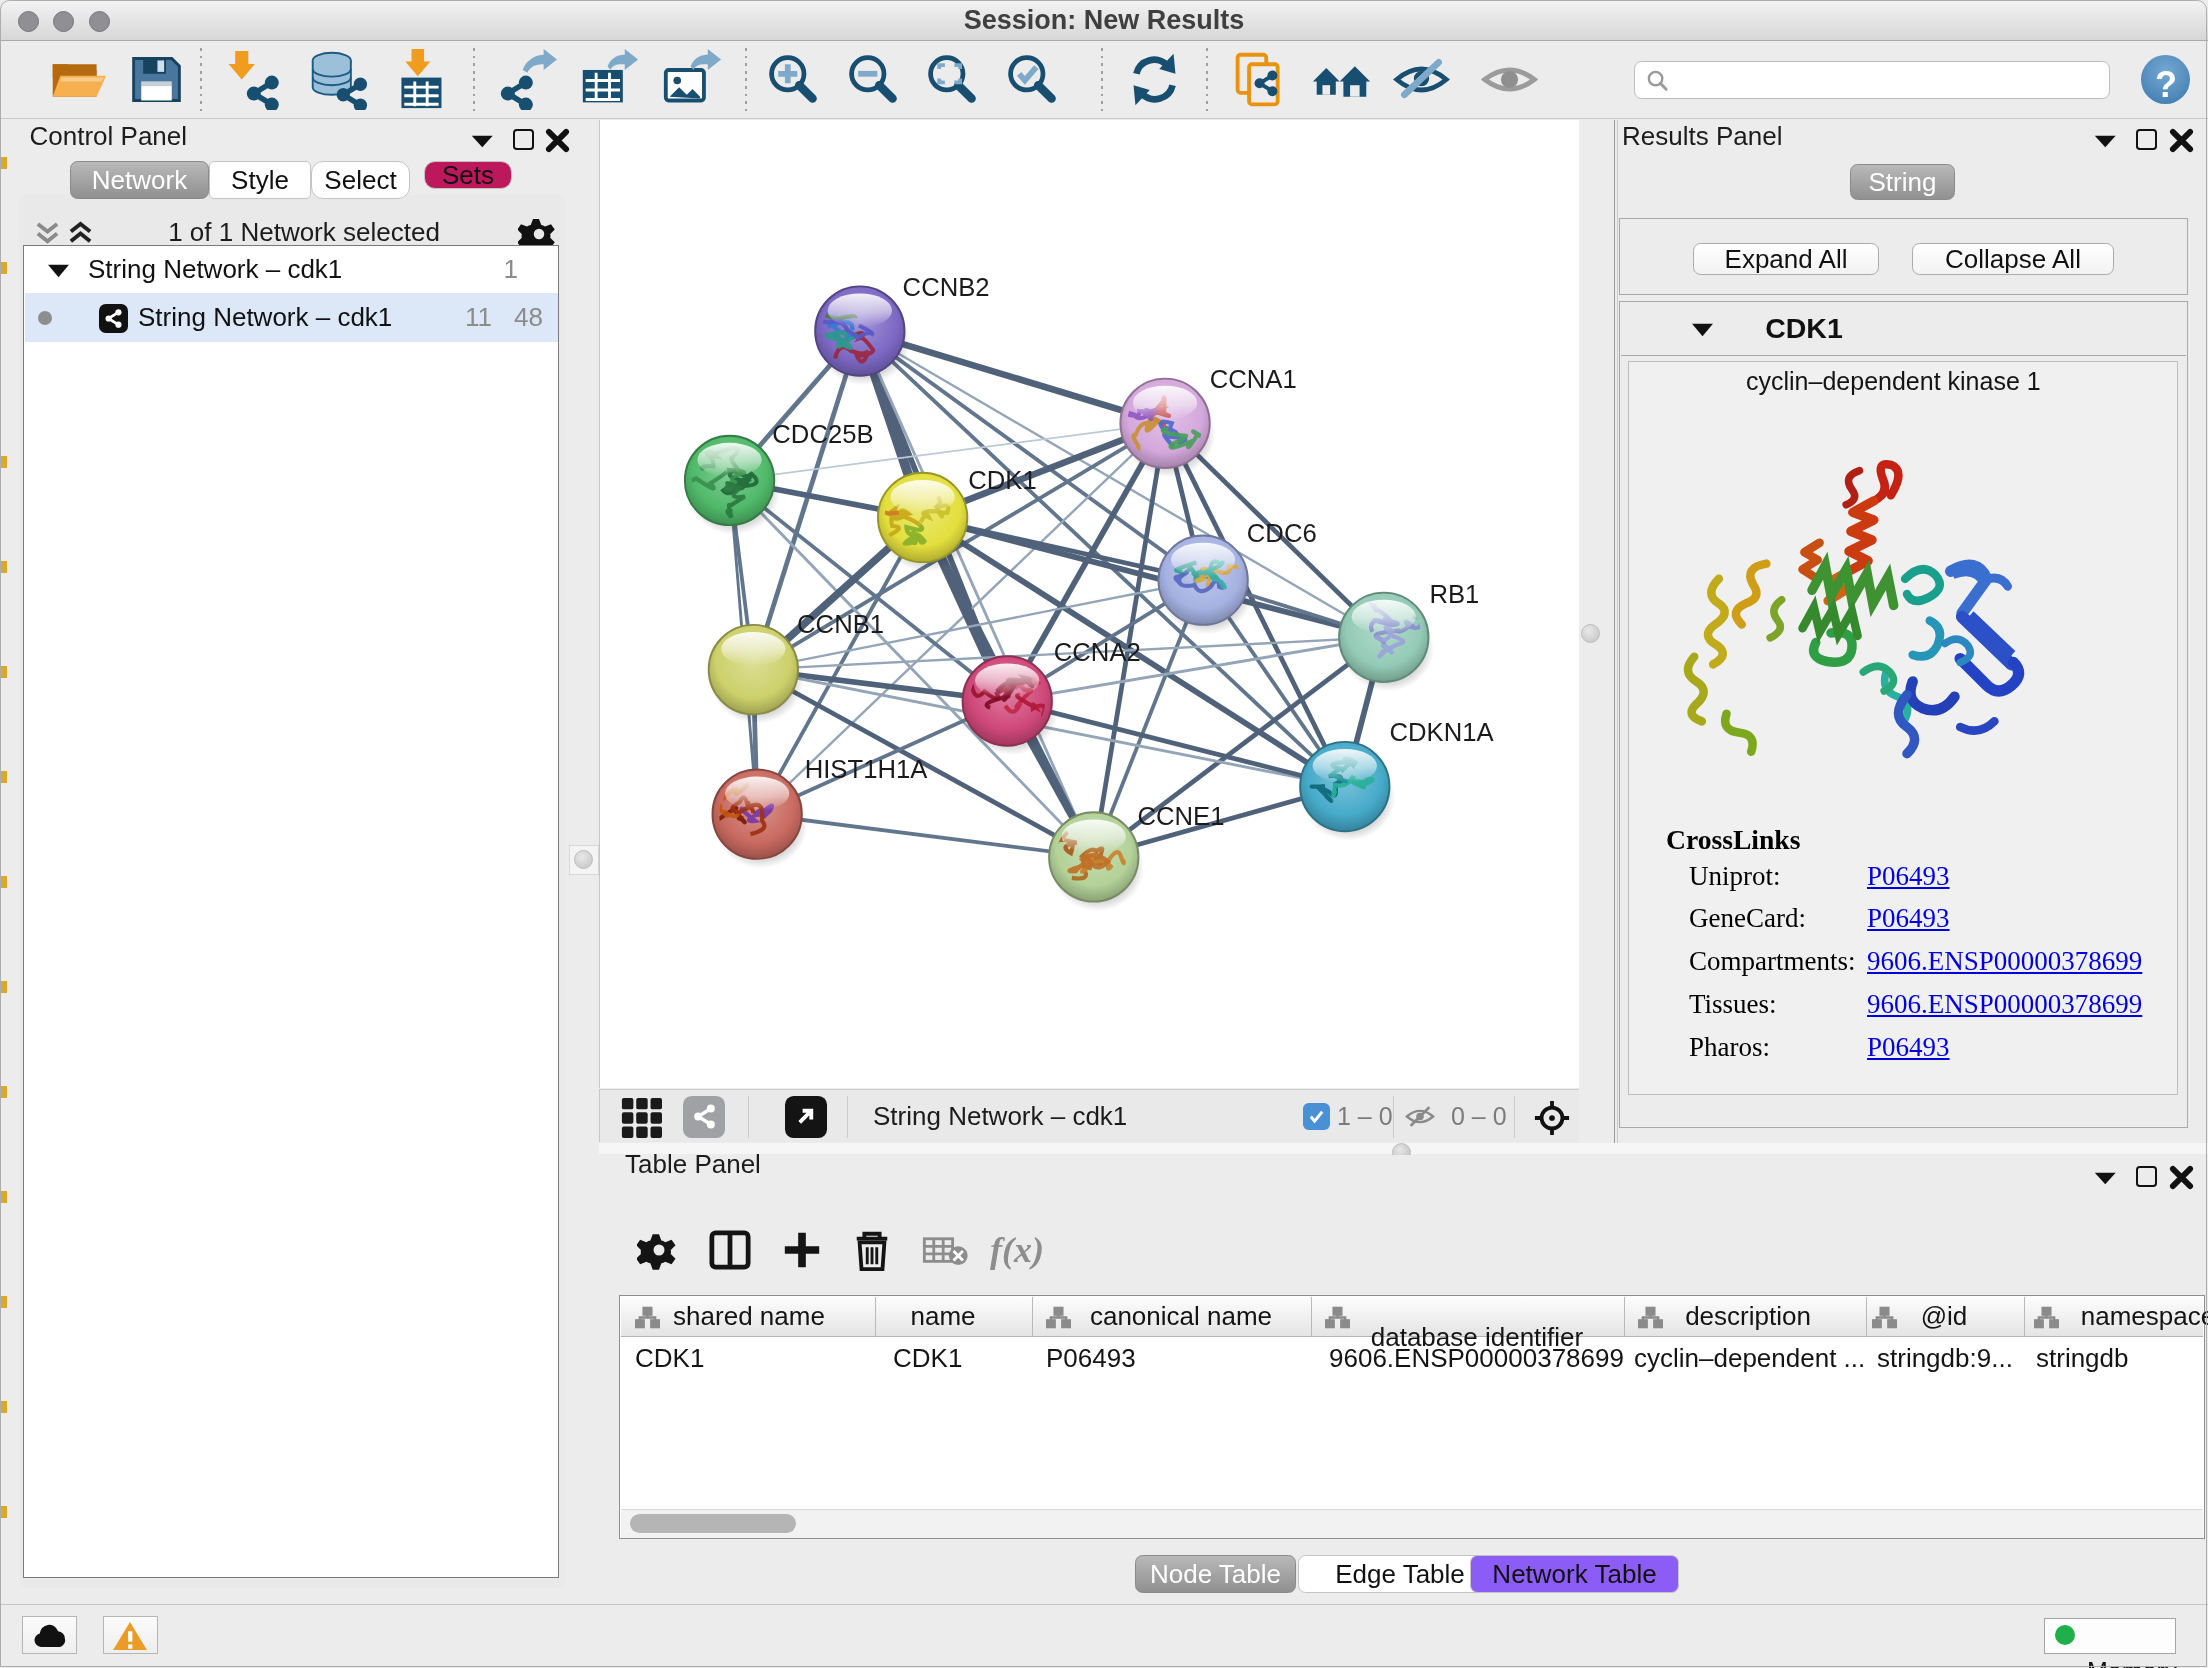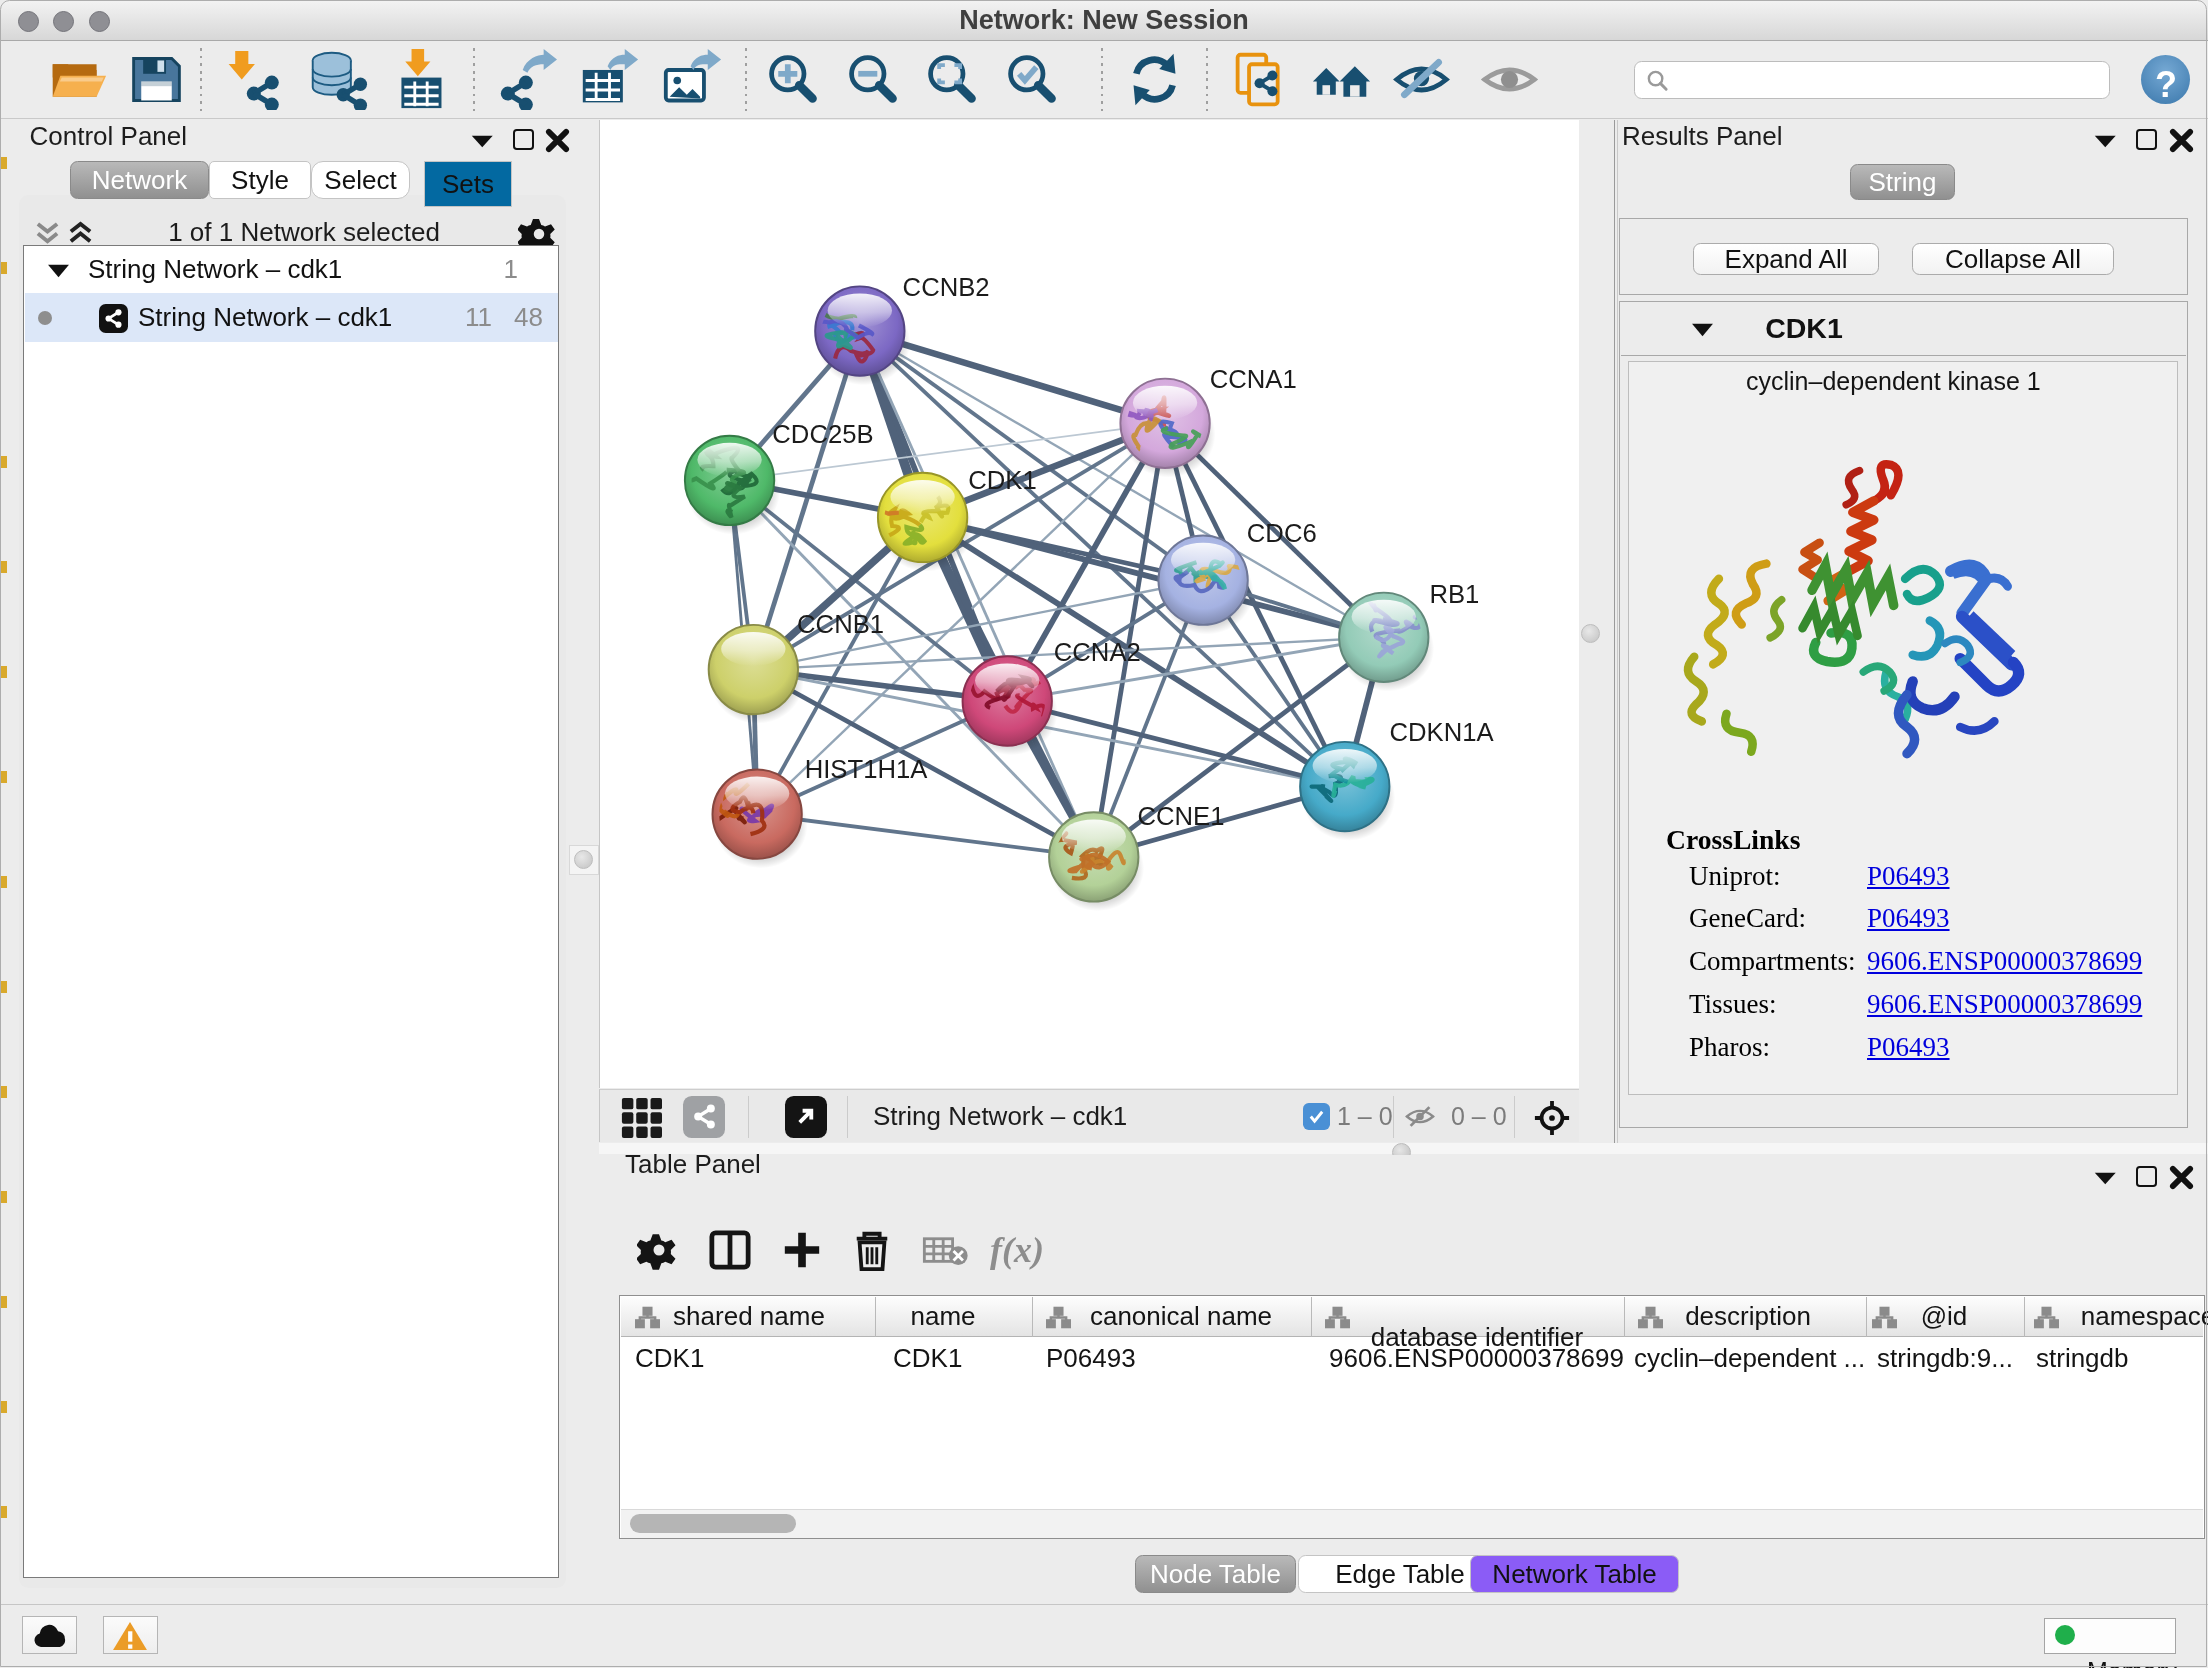--- a/index.html
+++ b/index.html
@@ -1,19 +1,19 @@
 <!DOCTYPE html>
 <html style="font-size:15px"><head><meta charset="utf-8"><style>*{margin:0;padding:0;box-sizing:border-box;}body{width:2208px;height:1668px;background:#ececec;overflow:hidden;font-family:'Liberation Sans', sans-serif;}.abs{position:absolute;}</style></head><body>
 <div style="position:relative;width:2208px;height:1668px;background:#ececec;">
     <div class="abs" style="left:0;top:0;width:2207px;height:1667px;border:1px solid #adadad;border-radius:9.5px 9.5px 0 0;z-index:50;pointer-events:none;"></div>
     <div class="abs" style="left:0;top:0;width:100%;height:41px;background:linear-gradient(#f3f3f3,#d7d7d7);border-bottom:1px solid #a9a9a9;border-radius:9.5px 9.5px 0 0;"></div>
     <div class="abs" style="left:18px;top:10.5px;width:21px;height:21px;border-radius:50%;background:#8f8f94;border:1.4px solid #74747a;"></div>
     <div class="abs" style="left:53px;top:10.5px;width:21px;height:21px;border-radius:50%;background:#8f8f94;border:1.4px solid #74747a;"></div>
     <div class="abs" style="left:89px;top:10.5px;width:21px;height:21px;border-radius:50%;background:#8f8f94;border:1.4px solid #74747a;"></div>
-    <div style="position:absolute;left:1104px;transform:translateX(-50%);top:6.7px;font:bold 27px 'Liberation Sans', sans-serif;color:#3f3f3f;white-space:nowrap;line-height:1;">Network: New Session</div>
+    <div style="position:absolute;left:1104px;transform:translateX(-50%);top:6.7px;font:bold 27px 'Liberation Sans', sans-serif;color:#3f3f3f;white-space:nowrap;line-height:1;">Session: New Results</div>
     <div class="abs" style="left:0;top:42px;width:100%;height:77px;background:#ececec;border-bottom:1px solid #c9c9c9;"></div>
     <div class="abs" style="left:200px;top:48px;width:1.9px;height:63px;background:repeating-linear-gradient(#9f9f9f 0 2.9px,transparent 2.9px 7.6px);"></div>
     <div class="abs" style="left:473px;top:48px;width:1.9px;height:63px;background:repeating-linear-gradient(#9f9f9f 0 2.9px,transparent 2.9px 7.6px);"></div>
     <div class="abs" style="left:745px;top:48px;width:1.9px;height:63px;background:repeating-linear-gradient(#9f9f9f 0 2.9px,transparent 2.9px 7.6px);"></div>
     <div class="abs" style="left:1101px;top:48px;width:1.9px;height:63px;background:repeating-linear-gradient(#9f9f9f 0 2.9px,transparent 2.9px 7.6px);"></div>
     <div class="abs" style="left:1206px;top:48px;width:1.9px;height:63px;background:repeating-linear-gradient(#9f9f9f 0 2.9px,transparent 2.9px 7.6px);"></div>
     <svg class="abs" style="left:47px;top:49px;" width="61" height="61" viewBox="0 0 64 64">
       <path fill="#b56a10" d="M6 16 h16 l5 6 h25 v8 H6z"></path>
       <path fill="#b56a10" d="M6 16 h46 v34 H6z"></path>
       <path fill="#f6b04e" d="M14 28 h48 l-10 22 H6z"></path>
@@ -166,21 +166,21 @@
       <path d="M4 5 h22 l-11 12z" fill="#111"></path>
     </svg>
     <div class="abs" style="left:513px;top:129px;width:21px;height:21px;border:2.9px solid #111;border-radius:3.8px;"></div>
     <svg class="abs" style="left:545px;top:128px;" width="25" height="25" viewBox="0 0 26 26">
       <path d="M4 4 L22 22 M22 4 L4 22" stroke="#111" stroke-width="6" stroke-linecap="round"></path>
     </svg>
     <div class="abs" style="left:19px;top:195px;width:547px;height:1393px;background:#e9e9e9;border-radius:9.5px;"></div>
     <div class="abs" style="left:70px;top:161px;width:139px;height:38px;background:linear-gradient(#b9b9b9,#909090);border:1px solid #8a8a8a;border-radius:7.6px;display:flex;align-items:center;justify-content:center;font:26px 'Liberation Sans', sans-serif;color:#fff;">Network</div>
     <div class="abs" style="left:209px;top:161px;width:102px;height:38px;background:#fff;border:1px solid #c4c4c4;border-radius:5px;display:flex;align-items:center;justify-content:center;font:26px 'Liberation Sans', sans-serif;color:#111;">Style</div>
     <div class="abs" style="left:311px;top:161px;width:99px;height:38px;background:#fff;border:1px solid #c4c4c4;border-radius:12px;display:flex;align-items:center;justify-content:center;font:26px 'Liberation Sans', sans-serif;color:#111;">Select</div>
-    <div class="abs" style="left:424px;top:161px;width:88px;height:46px;background:#0369a1;border:1px solid #c4c4c4;border-radius:0;display:flex;align-items:center;justify-content:center;font:26px 'Liberation Sans', sans-serif;color:#111;">Sets</div>
+    <div class="abs" style="left:424px;top:161px;width:88px;height:28px;background:#be185d;border:1px solid #c4c4c4;border-radius:11px;display:flex;align-items:center;justify-content:center;font:26px 'Liberation Sans', sans-serif;color:#111;">Sets</div>
     <svg class="abs" style="left:34px;top:221px;" width="27" height="25" viewBox="0 0 28 26">
       <g fill="none" stroke="#8a8a8a" stroke-width="4">
         <path d="M4 3 l10 8 10-8"></path>
         <path d="M4 13 l10 8 10-8"></path>
       </g>
     </svg>
     <svg class="abs" style="left:67px;top:221px;" width="27" height="25" viewBox="0 0 28 26">
       <g fill="none" stroke="#222" stroke-width="4">
         <path d="M4 11 l10-8 10 8"></path>
         <path d="M4 21 l10-8 10 8"></path>

